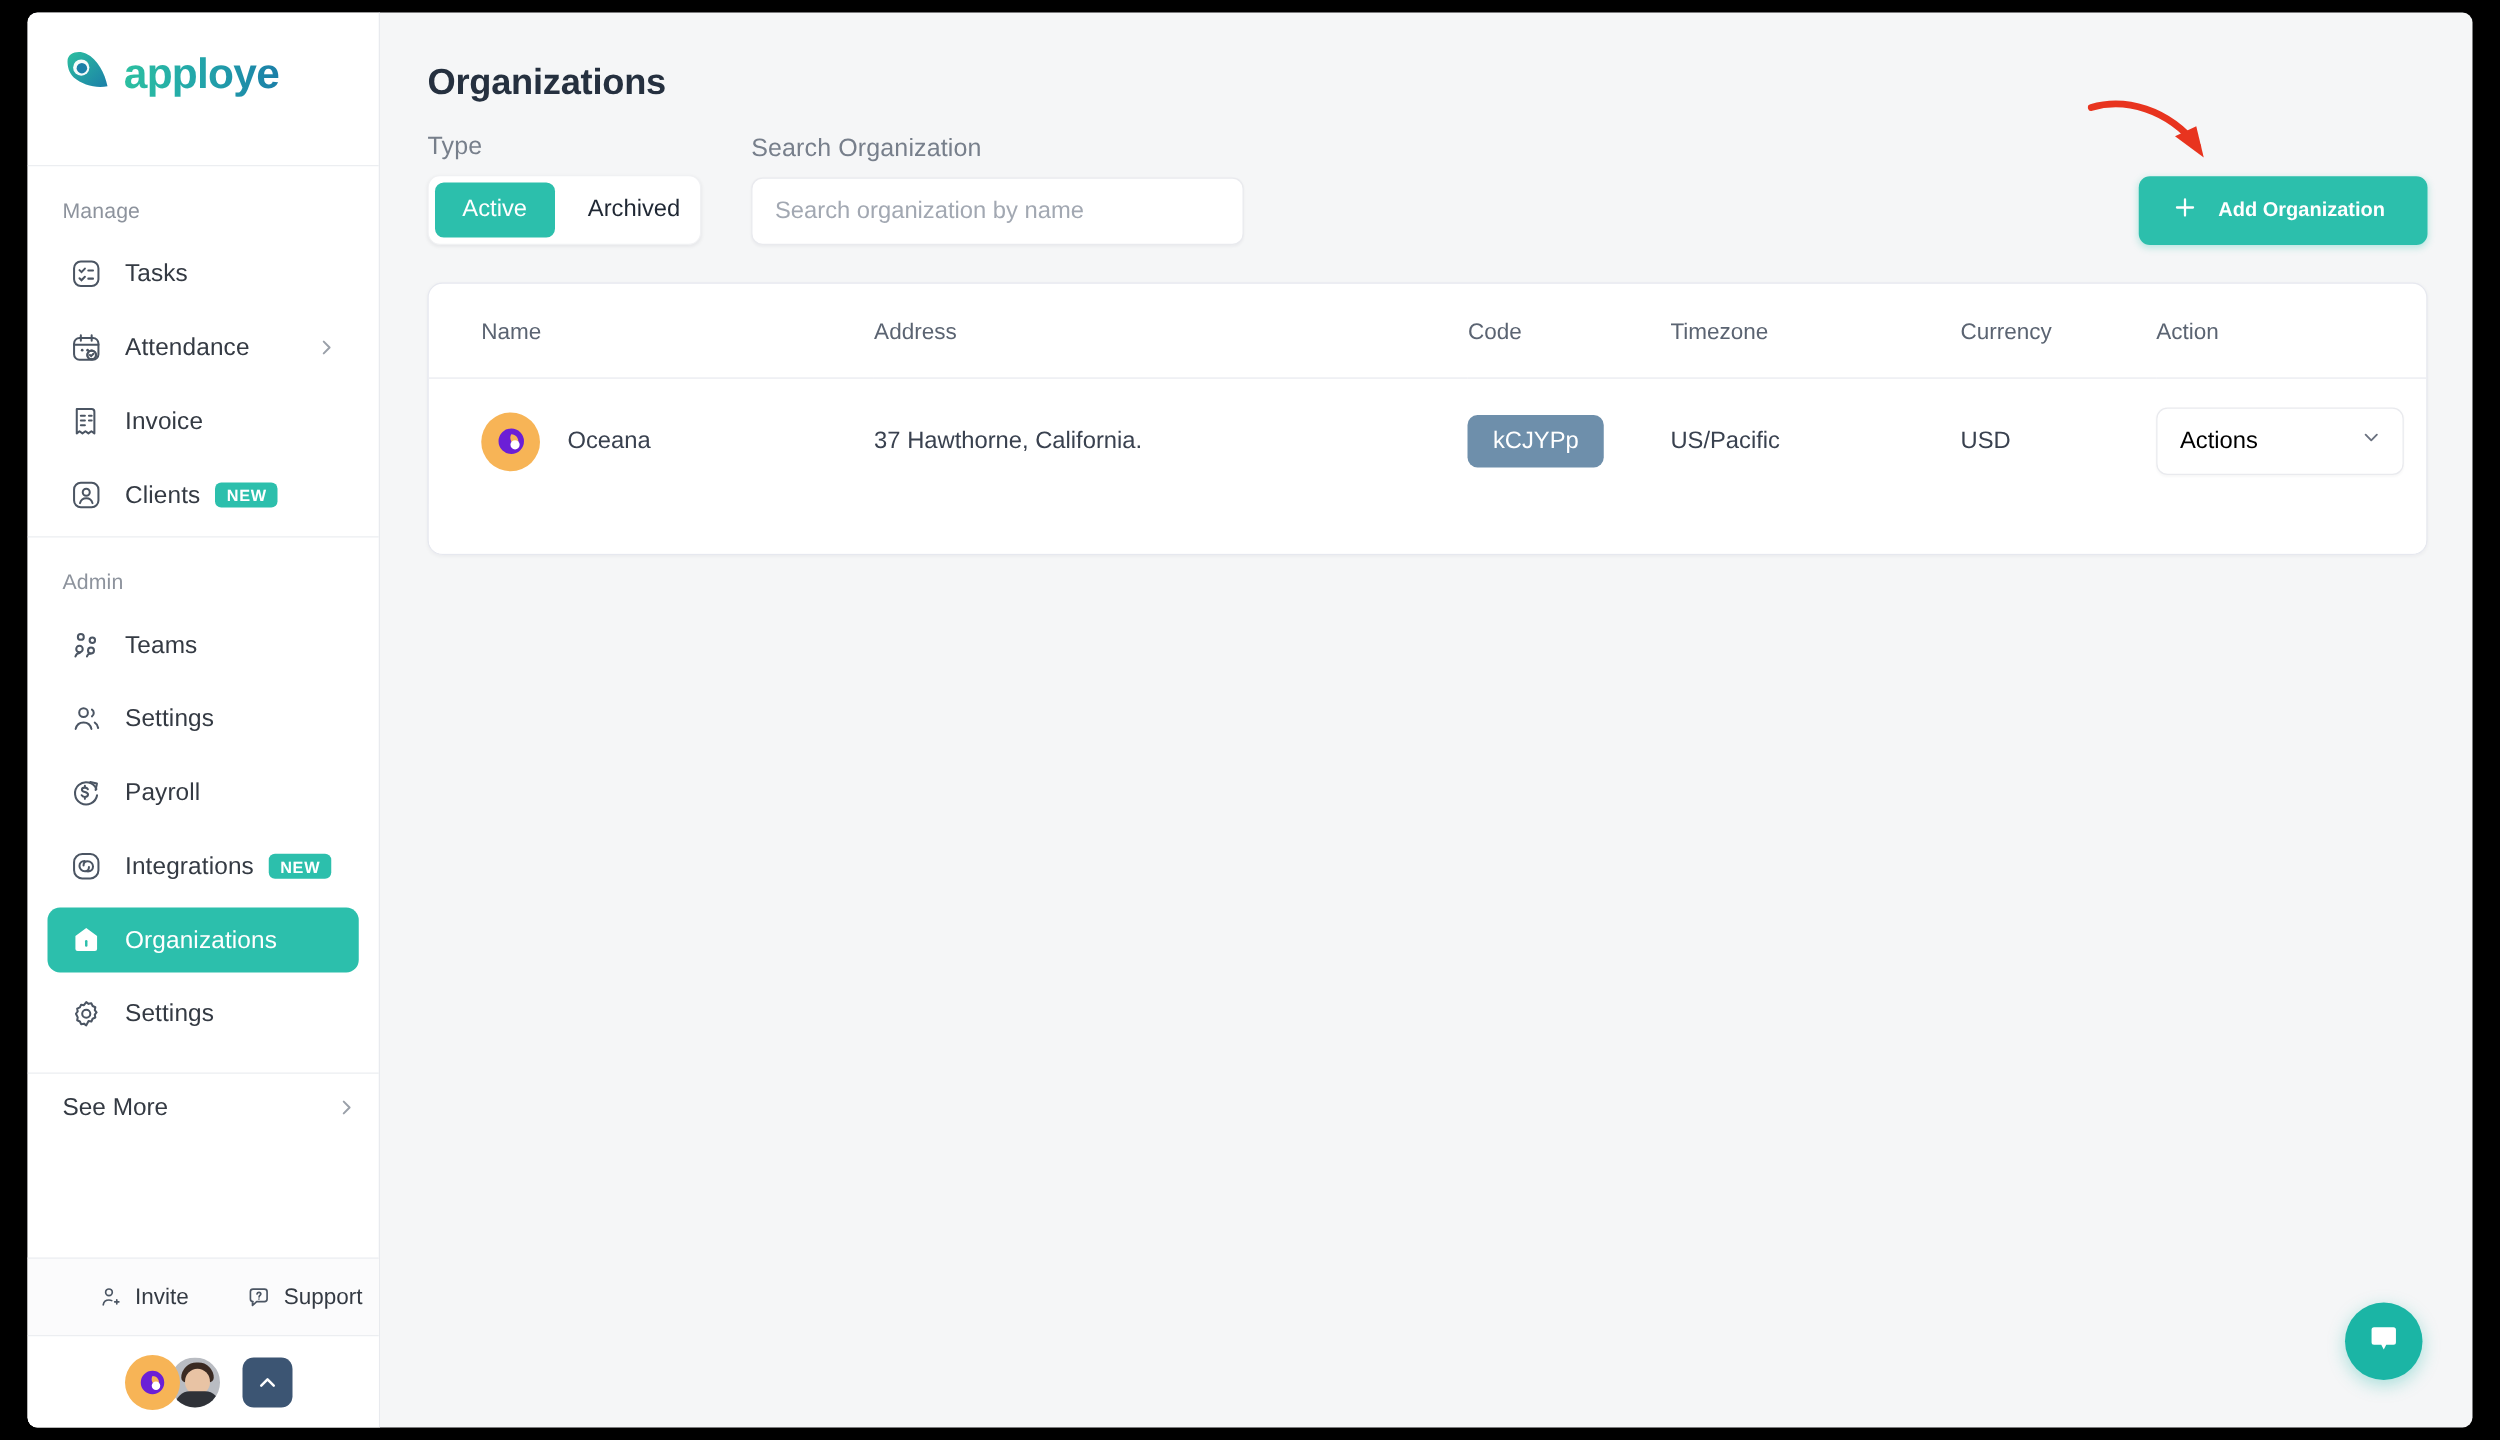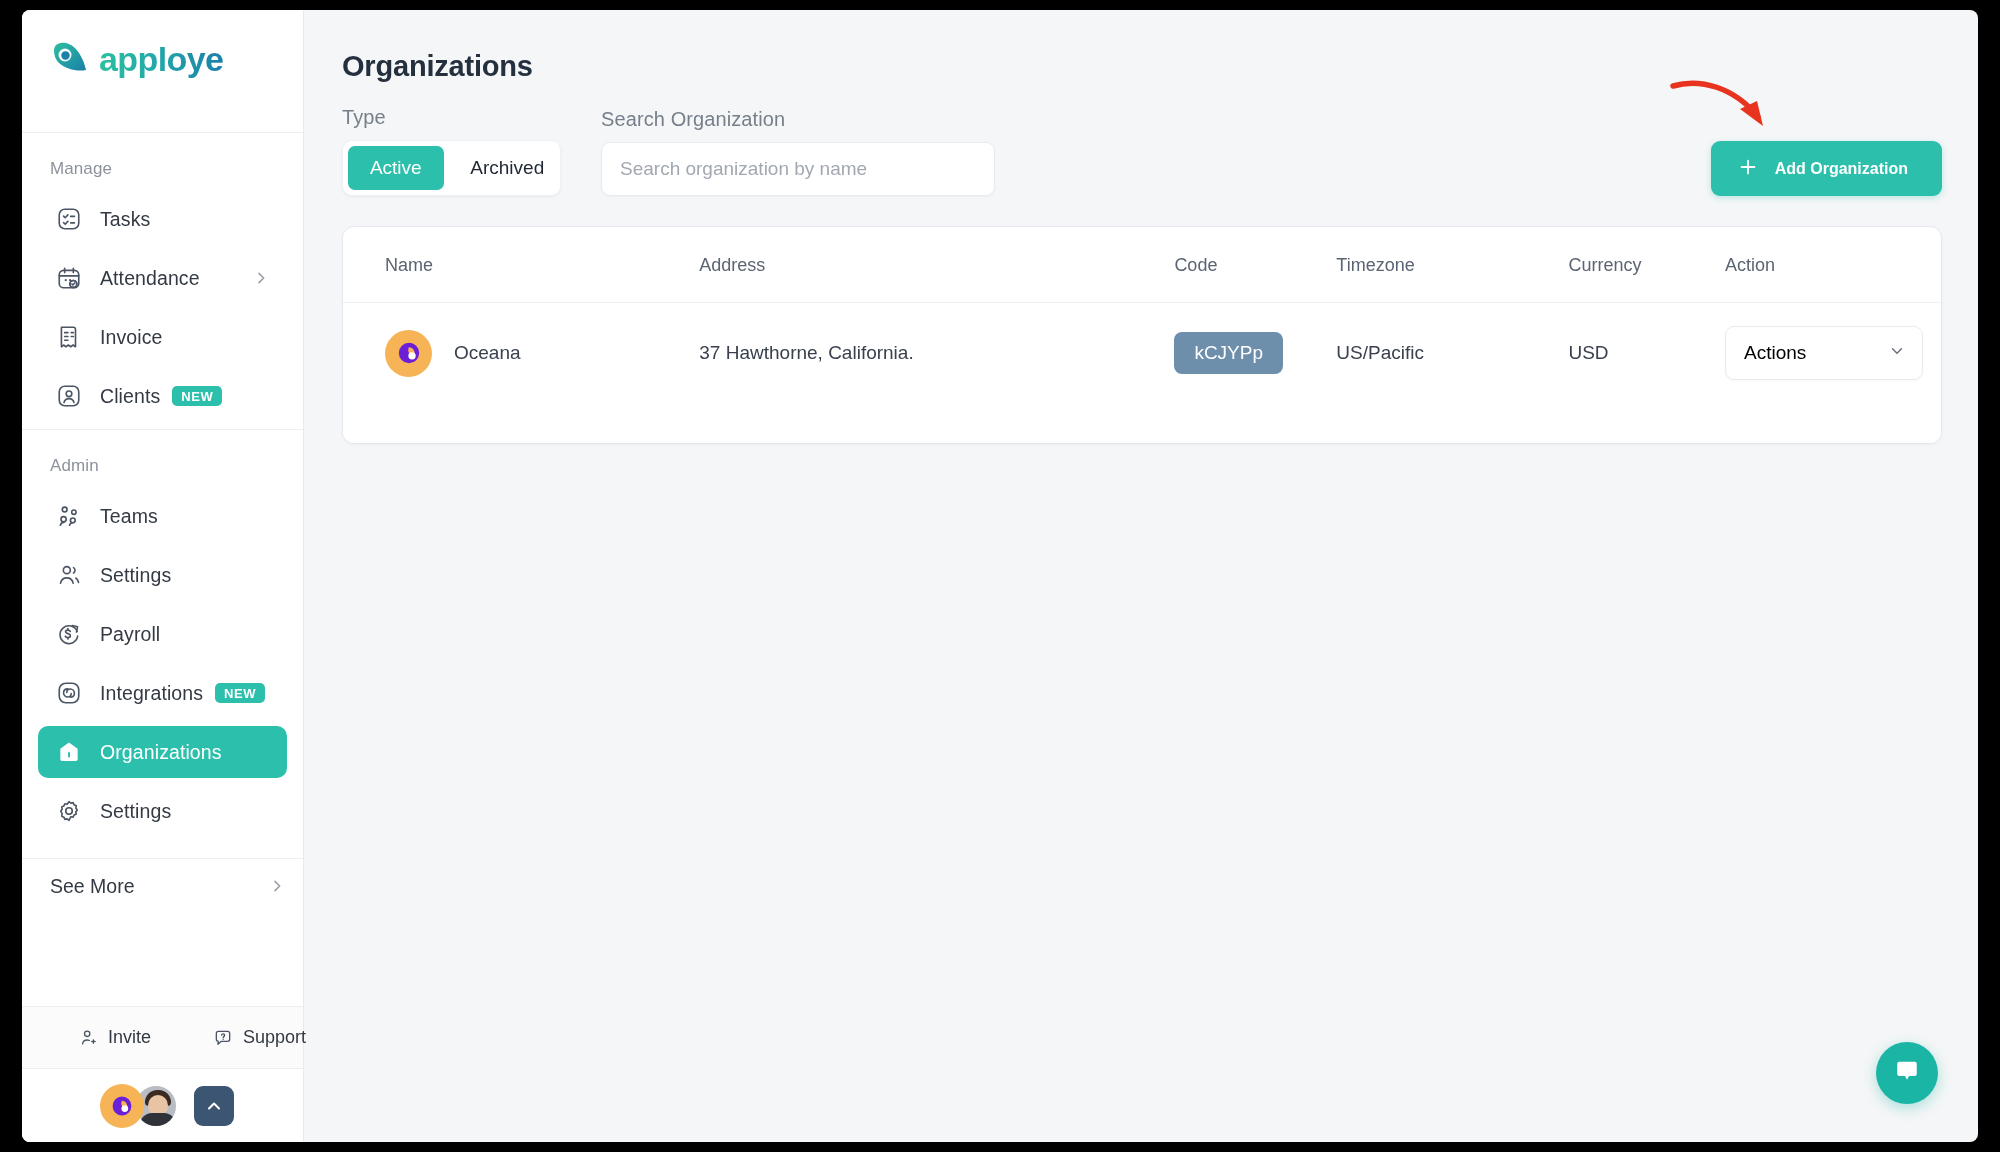--- a/index.html
+++ b/index.html
@@ -113,21 +113,21 @@
     display: flex; align-items: center;
     height: 54px;
     padding: 0 22px 0 28px;
     cursor: pointer;
     position: relative;
   }
   .see-more .lbl { font-size: 19.5px; color: #343a43; }
   .bottom-fill { flex: 1; }
   .invite-row {
     display: flex; align-items: center;
-    gap: 62px;
+    gap: 46px;
     height: 62px;
     padding-left: 56px;
     border-top: 1px solid #eceef1;
     background: #fbfbfc;
   }
   .invite-item { display: flex; align-items: center; gap: 10px; cursor: pointer; }
   .invite-item .lbl { font-size: 18px; color: #343a43; }
   .invite-item .ico { color: #4b5563; display: flex; }
   .user-row {
     display: flex; align-items: center;

